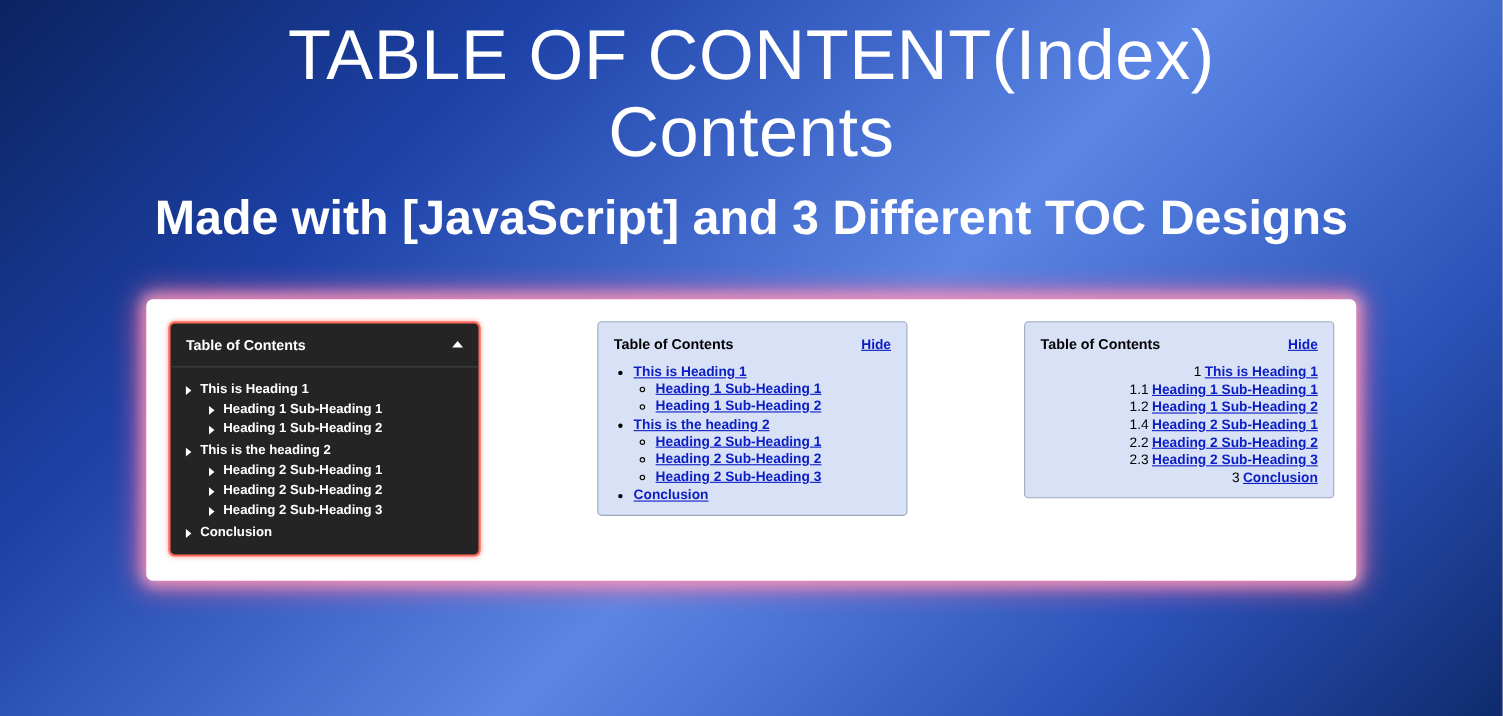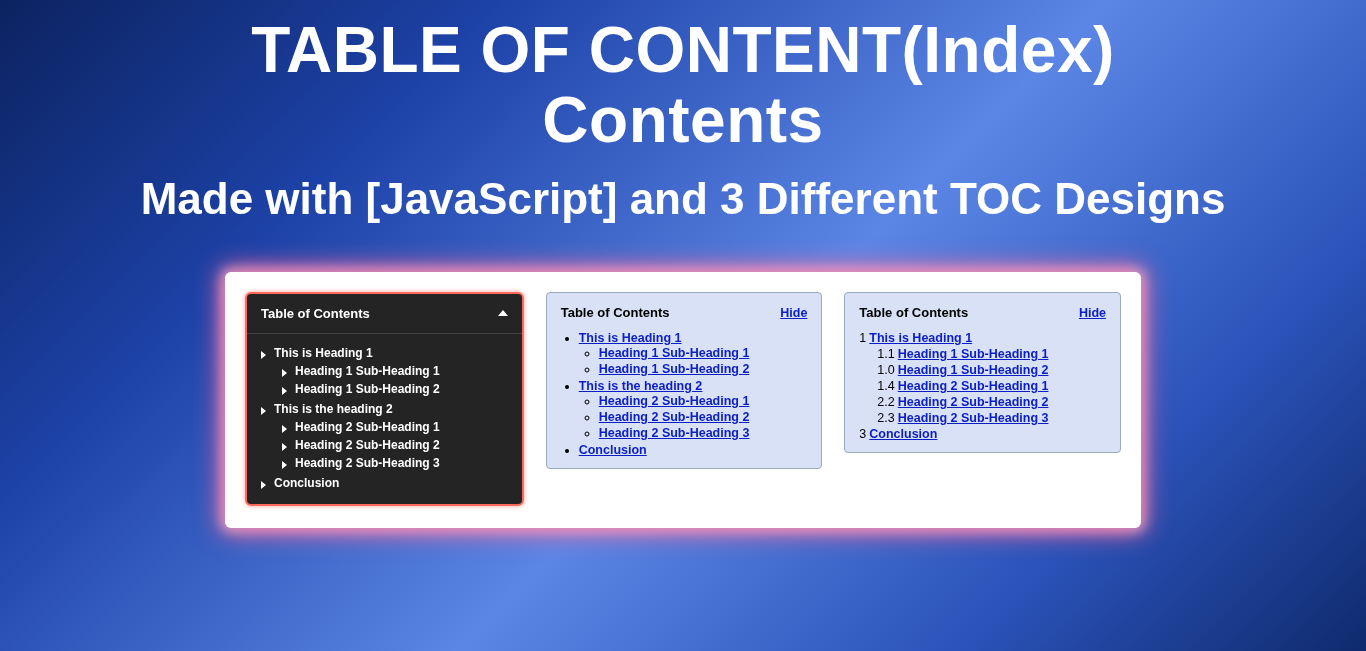--- a/index.html
+++ b/index.html
@@ -11,37 +11,37 @@
     font-family: Verdana, Arial, sans-serif;
   }
   body {
     background: linear-gradient(135deg, #0c2360 0%, #1d42a8 25%, #5b86e5 55%, #2a52b8 80%, #0f2a6d 100%);
   }
   .page-title {
     color: #fff;
     text-align: center;
     font-size: 64px;
     line-height: 1.1;
-    font-weight: 700;
+    font-weight: 400;
     margin-top: 15px;
     letter-spacing: 0.5px;
     font-family: "Trebuchet MS", Arial, sans-serif;
   }
   .page-subtitle {
     color: #fff;
     text-align: center;
     font-size: 44px;
     font-weight: 700;
     margin-top: 18px;
     font-family: "Trebuchet MS", Arial, sans-serif;
   }
 
   .showcase {
     margin: 48px auto 0 auto;
-    width: 916px;
+    width: 1100px;
     background: #fff;
     border-radius: 6px;
     padding: 20px 20px 22px 20px;
     box-shadow:
       0 0 25px 6px rgba(255, 100, 150, 0.85),
       0 0 12px 3px rgba(255, 255, 255, 0.7);
     display: flex;
     gap: 22px;
     justify-content: space-between;
     align-items: flex-start;
@@ -148,20 +148,21 @@
   .card3 .header {
     display: flex;
     justify-content: space-between;
     align-items: baseline;
     padding: 12px 14px 10px 14px;
     font-size: 13px;
     font-weight: 700;
   }
   .card3 .list {
     padding: 0 14px;
+    text-align: right;
   }
   .card3 .row { padding: 1px 0; }
   .card3 .row.sub { padding-left: 18px; }
   .card3 .num { color: #000; font-weight: 400; margin-right: 3px; }
   .card3 a { color: #0b1ec4; text-decoration: underline; font-weight: 700; }
 
 </style>
 </head>
 <body>
 
@@ -212,21 +213,21 @@
   </div>
 
   <div class="card3">
     <div class="header">
       <span>Table of Contents</span>
       <a href="#" class="hide-link">Hide</a>
     </div>
     <div class="list" id="card3-list">
         <div class="row"><span class="num">1</span><a href="#">This is Heading 1</a></div>
         <div class="row sub"><span class="num">1.1</span><a href="#">Heading 1 Sub-Heading 1</a></div>
-        <div class="row sub"><span class="num">1.0</span><a href="#">Heading 1 Sub-Heading 2</a></div>
+        <div class="row sub"><span class="num">1.2</span><a href="#">Heading 1 Sub-Heading 2</a></div>
         <div class="row sub"><span class="num">1.4</span><a href="#">Heading 2 Sub-Heading 1</a></div>
         <div class="row sub"><span class="num">2.2</span><a href="#">Heading 2 Sub-Heading 2</a></div>
         <div class="row sub"><span class="num">2.3</span><a href="#">Heading 2 Sub-Heading 3</a></div>
         <div class="row"><span class="num">3</span><a href="#">Conclusion</a></div>
       </div>
   </div>
 
 </div>
 
 </body></html>

